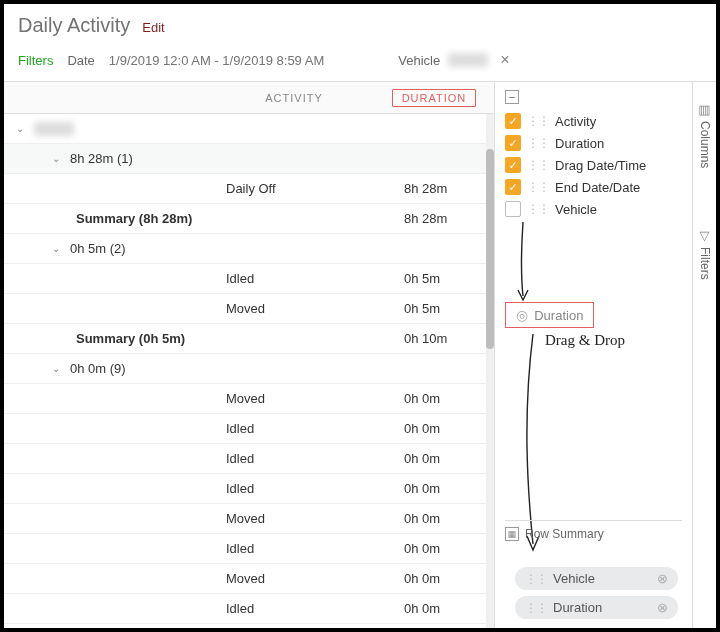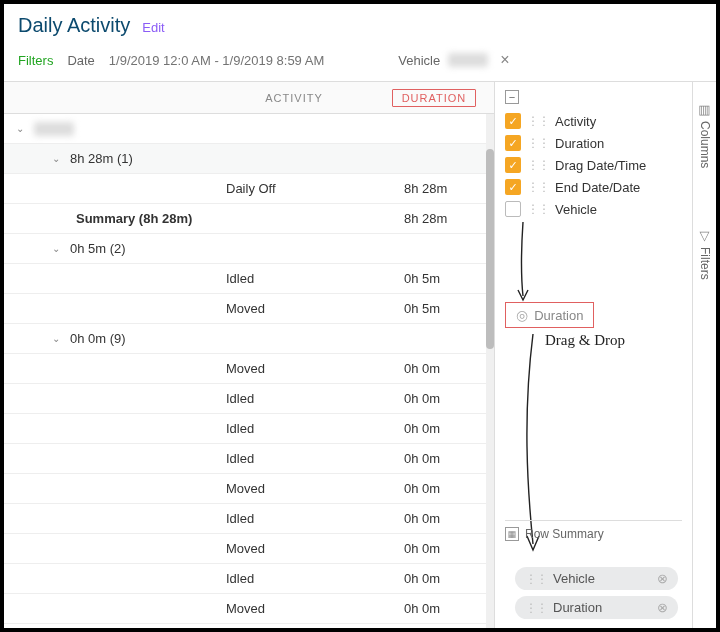--- a/index.html
+++ b/index.html
@@ -1,21 +1,21 @@
 <!DOCTYPE html>
 <html><head>
 <meta charset="utf-8">
 <style>
 * { box-sizing: border-box; margin: 0; padding: 0; }
 body { font-family: "Segoe UI", Arial, sans-serif; font-size: 13px; color: #333; background: #fff; }
 .frame { width: 720px; height: 632px; border: 4px solid #000; position: relative; overflow: hidden; }
 .header { padding: 10px 14px 0 14px; }
 .title-row { display: flex; align-items: baseline; gap: 12px; }
-.title { font-size: 20px; color: #0c4a6e; font-weight: 400; }
-.edit-link { color: #8b5cf6; font-size: 13px; cursor: pointer; }
+.title { font-size: 20px; color: #737373; font-weight: 400; }
+.edit-link { color: #7f1d1d; font-size: 13px; cursor: pointer; }
 .filters-row { display: flex; align-items: center; gap: 14px; padding: 14px 0 12px 0; font-size: 13px; color: #555; }
 .filters-label { color: #22a522; }
 .date-label { color: #666; }
 .date-range { color: #737373; }
 .vehicle-chip { display: flex; align-items: center; gap: 8px; margin-left: 60px; }
 .vehicle-label { color: #666; }
 .blur { filter: blur(3px); color: #999; background: #ddd; border-radius: 2px; width: 40px; height: 14px; display: inline-block; }
 .close-chip { color: #888; font-size: 16px; cursor: pointer; padding: 0 4px; }
 
 .content { display: flex; border-top: 1px solid #ddd; height: 556px; }
@@ -141,20 +141,25 @@
         <div class="grid-row">
           <div class="gcol-group"></div>
           <div class="gcol-activity">Idled</div>
           <div class="gcol-duration">0h 5m</div>
         </div>
         <div class="grid-row">
           <div class="gcol-group"></div>
           <div class="gcol-activity">Moved</div>
           <div class="gcol-duration">0h 5m</div>
         </div>
+        <div class="grid-row">
+          <div class="gcol-group indent2 summary">Summary (0h 5m)</div>
+          <div class="gcol-activity"></div>
+          <div class="gcol-duration">0h 10m</div>
+        </div>
 
         <div class="grid-row group-row">
           <div class="gcol-group indent1">
             <span class="chev">⌄</span>
             <span>0h 0m (9)</span>
           </div>
           <div class="gcol-activity"></div>
             <div class="gcol-duration"></div>
         </div>
         <div class="grid-row">

